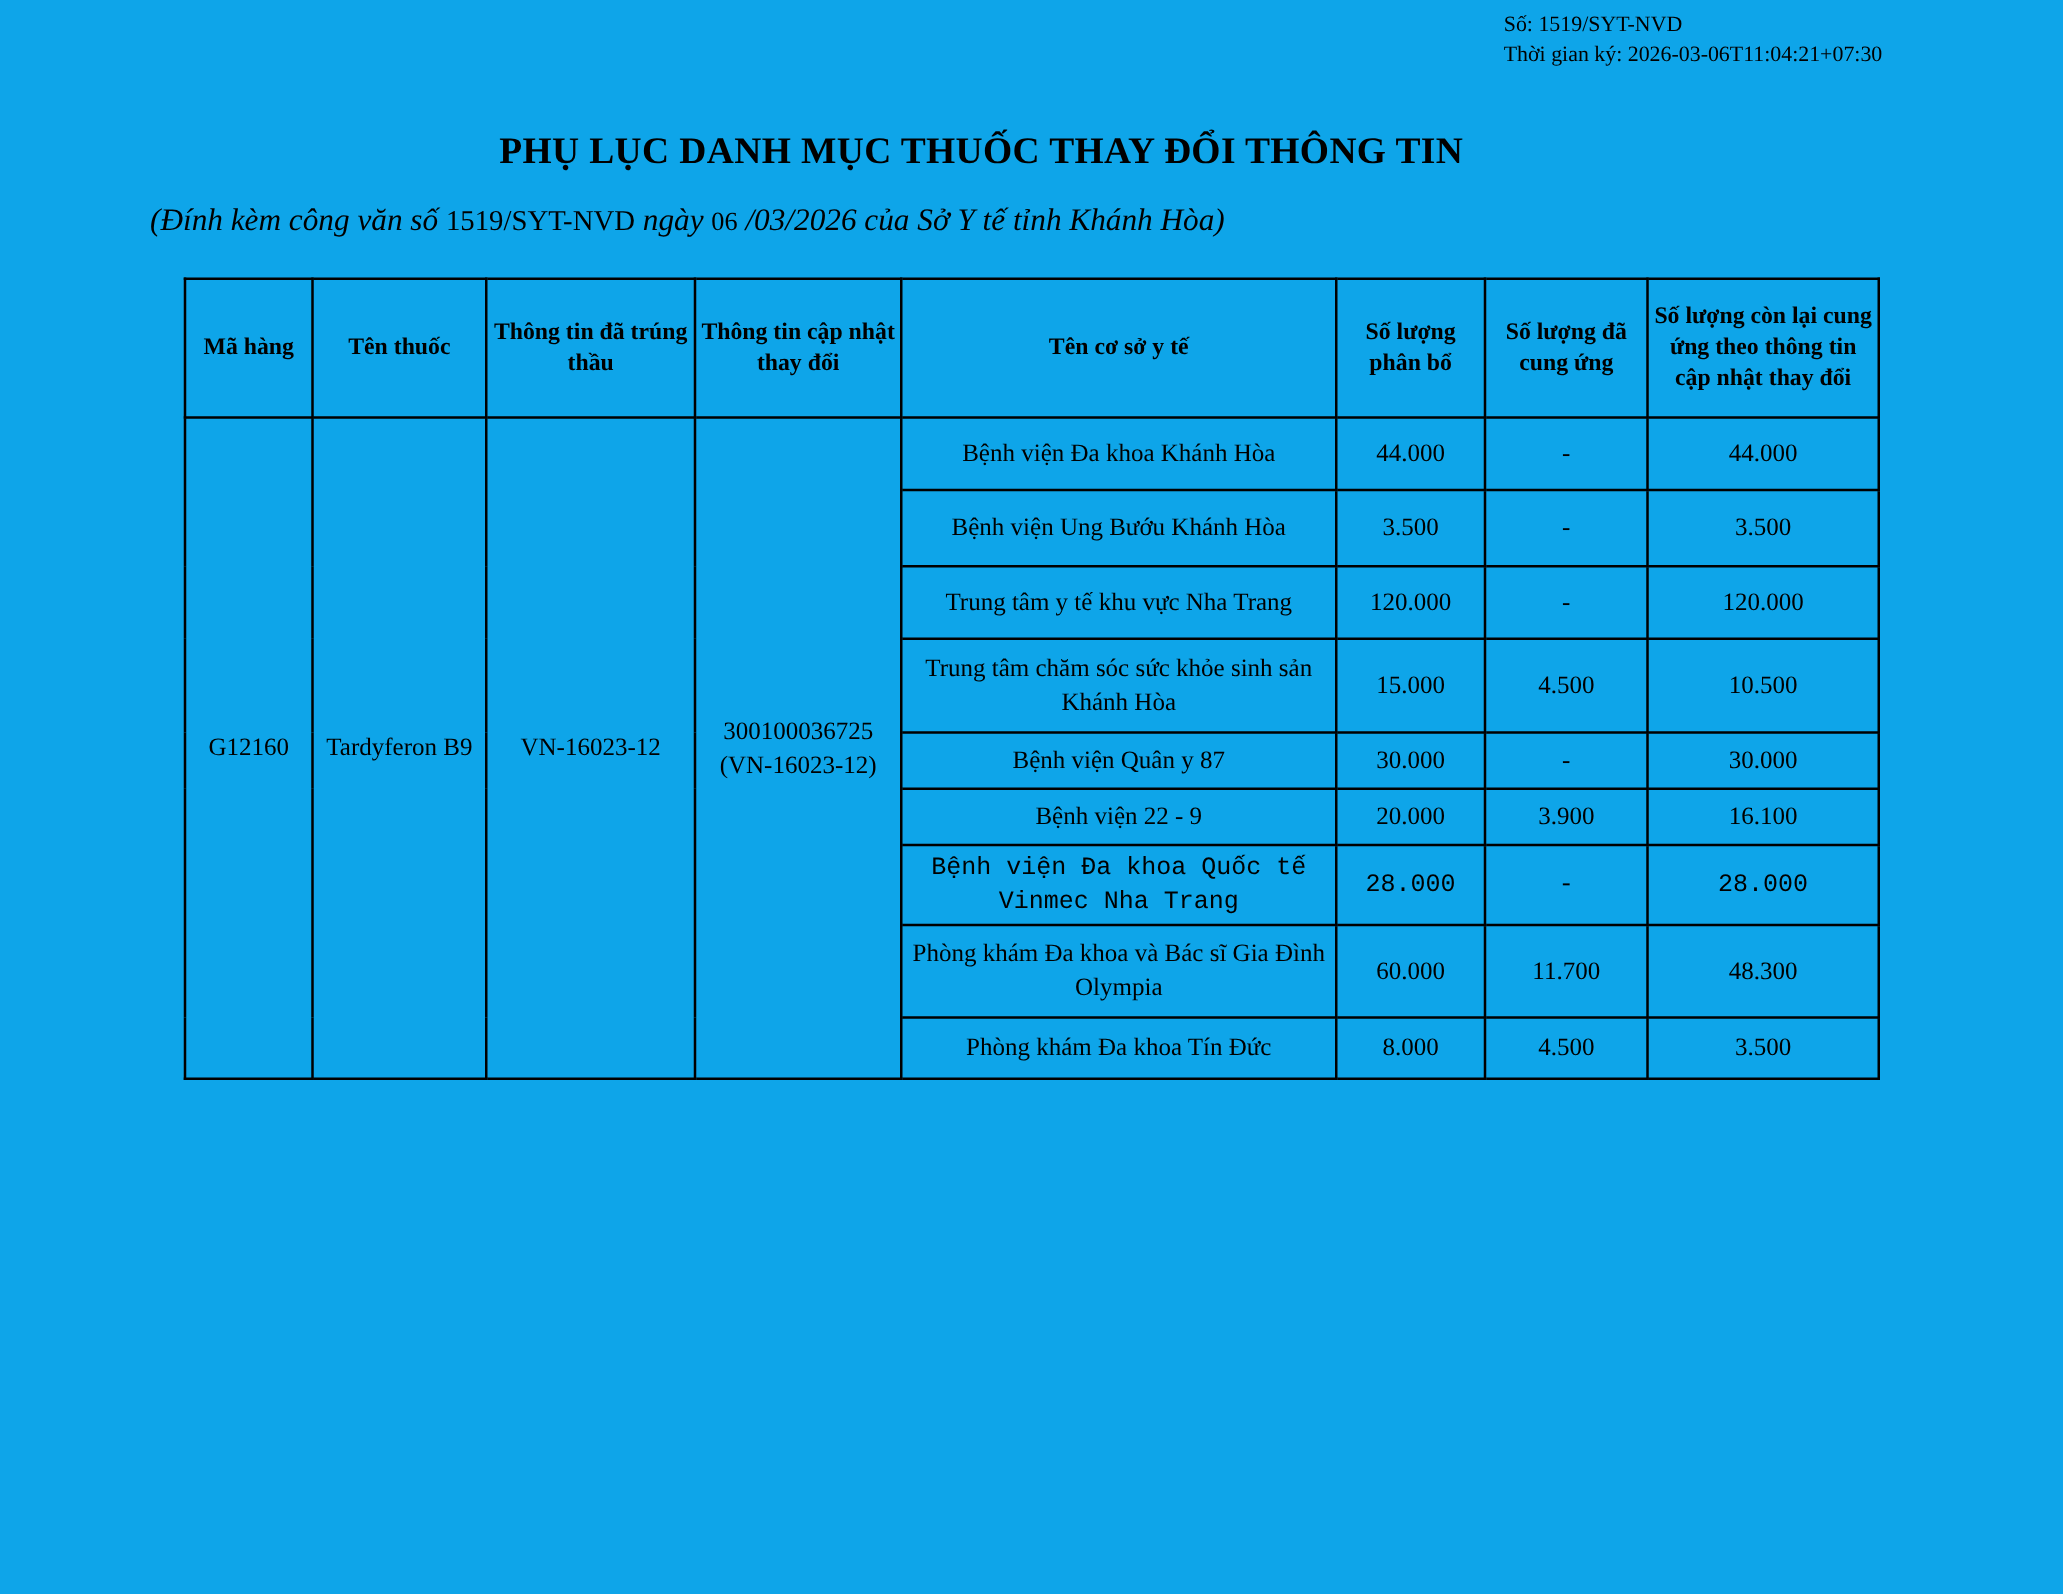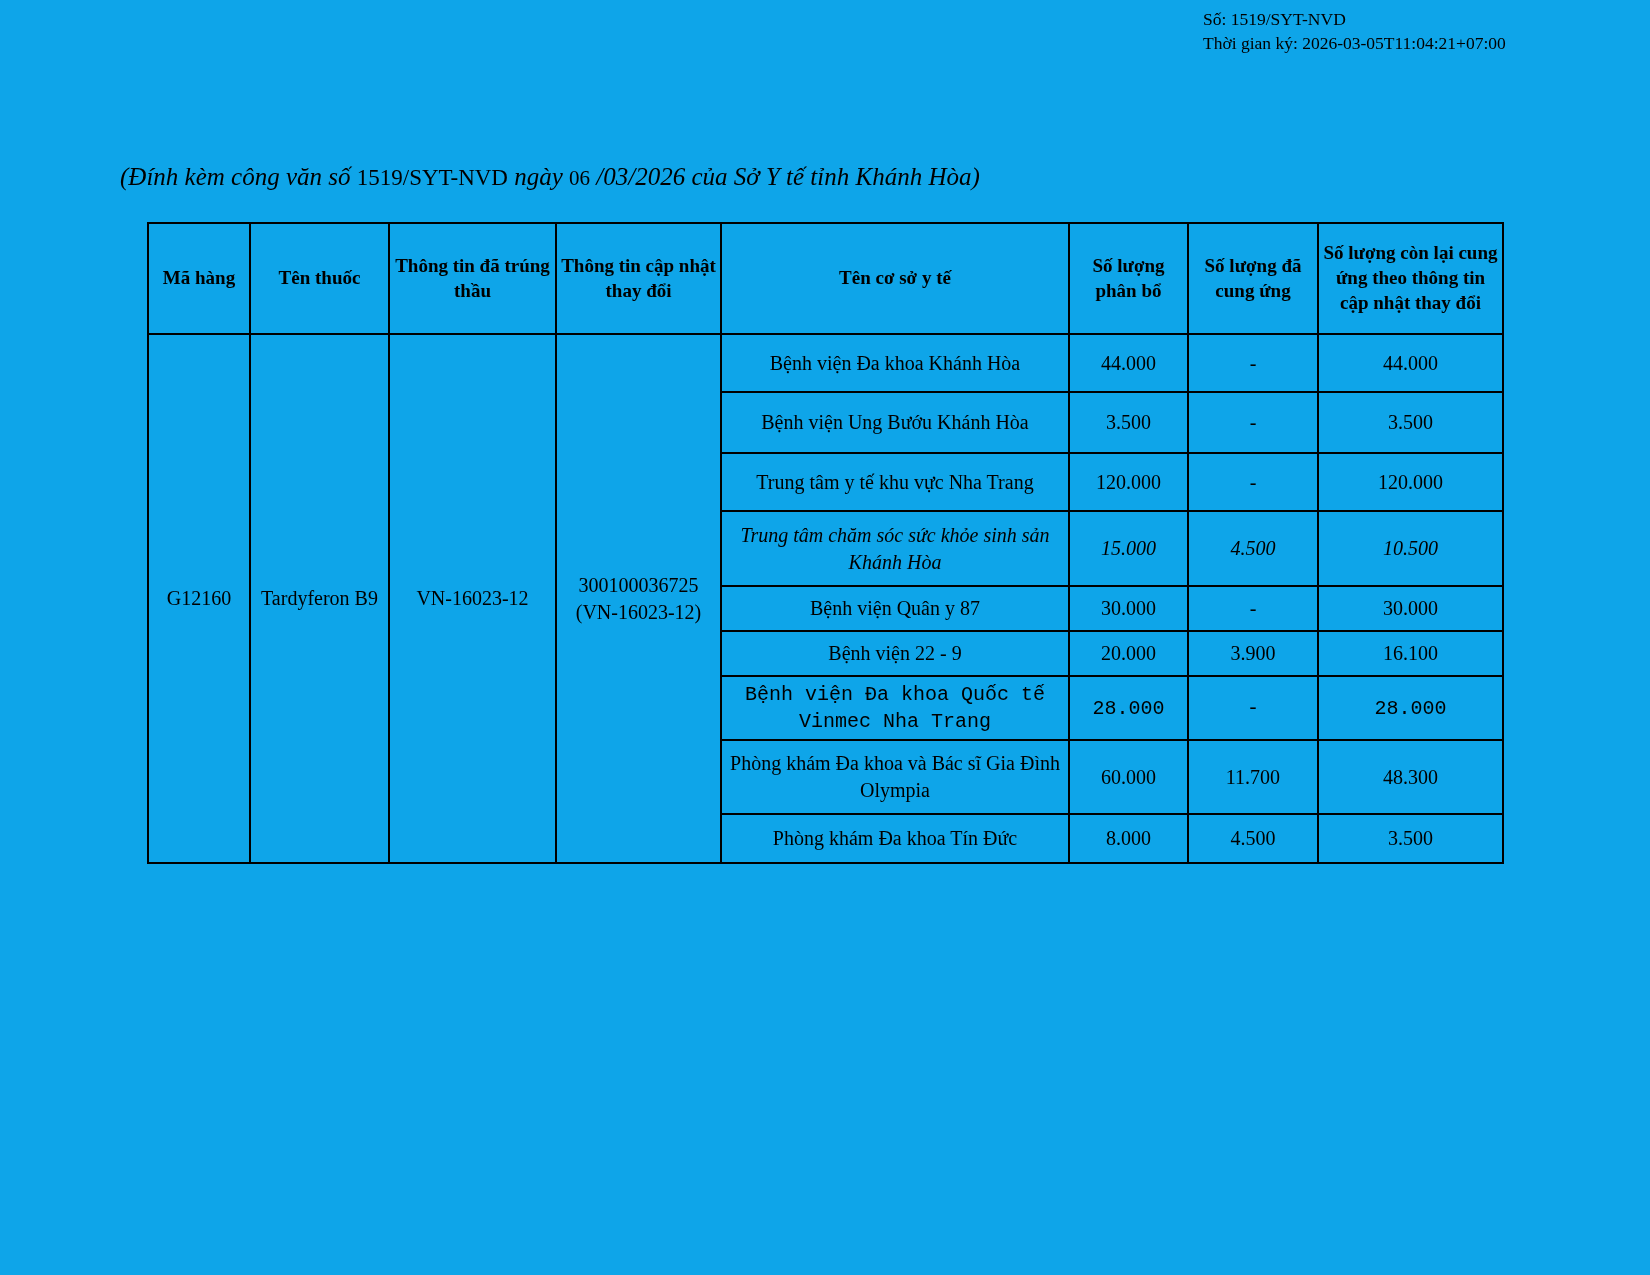--- a/index.html
+++ b/index.html
@@ -64,42 +64,43 @@
   table.main th {
     font-size: 19px;
     font-weight: bold;
     line-height: 1.3;
     padding: 6px 4px;
   }
   thead tr { height: 111px; }
   tbody tr:nth-child(1) { height: 58px; }
   tbody tr:nth-child(2) { height: 61px; }
   tbody tr:nth-child(3) { height: 58px; }
-  tbody tr:nth-child(4) { height: 75px; font-style: italic; }
+  tbody tr:nth-child(4) { height: 75px; }
   tbody tr:nth-child(5) { height: 45px; }
   tbody tr:nth-child(6) { height: 45px; }
   tbody tr:nth-child(7) { height: 64px; font-family: Liberation Mono, monospace; }
   tbody tr:nth-child(8) { height: 74px; }
   tbody tr:nth-child(9) { height: 49px; margin-left: 21px; }
   td.fac {
     text-align: left;
     padding-left: 13px;
     padding-right: 28px;
   }
 </style>
 </head>
 <body>
 
 <div class="page">
 
   <div class="meta">
     <div>Số: 1519/SYT-NVD</div>
-    <div>Thời gian ký: 2026-03-05T11:04:21+07:00</div>
+    <div>Thời gian ký: 2026-03-06T11:04:21+07:30</div>
   </div>
 
+  <h1 class="doc-title">PHỤ LỤC DANH MỤC THUỐC THAY ĐỔI THÔNG TIN</h1>
 
   <div class="doc-subtitle"><span>(Đính kèm công văn số</span>
     <span class="upright">1519/SYT-NVD</span>
     <span>ngày</span>
     <span class="upright-small">06</span>
     <span>/03/2026 của Sở Y tế tỉnh Khánh Hòa)</span></div>
 
   <table class="main">
     <colgroup>
       <col style="width:102px">

